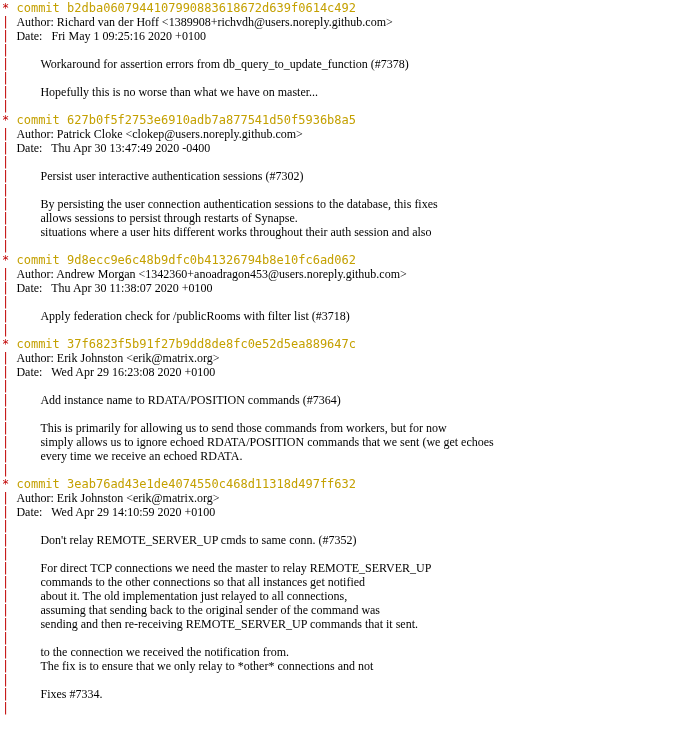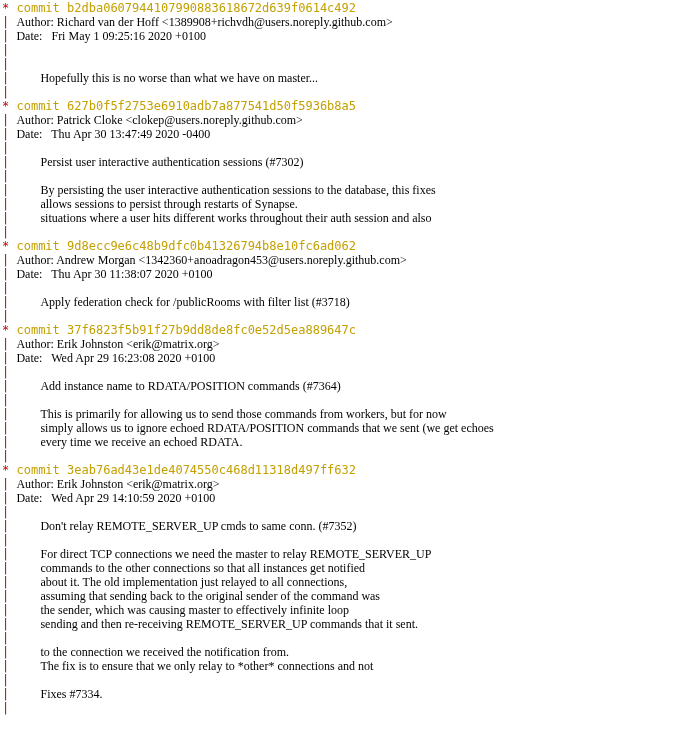--- a/index.html
+++ b/index.html
@@ -23,32 +23,33 @@
 </style>
 </head>
 <body>
 
 <div id="log">
     <div>
       <div class="line"><span class="g">* </span><span class="h">commit </span><span class="h">b2dba0607944107990883618672d639f0614c492</span></div>
       <div class="line"><span class="g">| </span><span class="t">Author: </span><span class="t">Richard van der Hoff &lt;1389908+richvdh@users.noreply.github.com&gt;</span></div>
       <div class="line"><span class="g">| </span><span class="t">Date:   </span><span class="t">Fri May 1 09:25:16 2020 +0100</span></div>
       <div class="line"><span class="g">|</span></div>
+      <div class="line"><span class="g">| </span><span class="t msg">Workaround for assertion errors from db_query_to_update_function (#7378)</span></div>
       <div class="line"><span class="g">|</span></div>
       <div class="line"><span class="g">| </span><span class="t msg">Hopefully this is no worse than what we have on master...</span></div>
       <div class="line"><span class="g">|</span></div>
     </div>
     <div>
       <div class="line"><span class="g">* </span><span class="h">commit </span><span class="h">627b0f5f2753e6910adb7a877541d50f5936b8a5</span></div>
       <div class="line"><span class="g">| </span><span class="t">Author: </span><span class="t">Patrick Cloke &lt;clokep@users.noreply.github.com&gt;</span></div>
       <div class="line"><span class="g">| </span><span class="t">Date:   </span><span class="t">Thu Apr 30 13:47:49 2020 -0400</span></div>
       <div class="line"><span class="g">|</span></div>
       <div class="line"><span class="g">| </span><span class="t msg">Persist user interactive authentication sessions (#7302)</span></div>
       <div class="line"><span class="g">|</span></div>
-      <div class="line"><span class="g">| </span><span class="t msg">By persisting the user interactive authentication sessions to the database, this fixes</span></div>
+      <div class="line"><span class="g">| </span><span class="t msg">By persisting the user connection authentication sessions to the database, this fixes</span></div>
       <div class="line"><span class="g">| </span><span class="t msg">allows sessions to persist through restarts of Synapse.</span></div>
       <div class="line"><span class="g">| </span><span class="t msg">situations where a user hits different works throughout their auth session and also</span></div>
       <div class="line"><span class="g">|</span></div>
     </div>
     <div>
       <div class="line"><span class="g">* </span><span class="h">commit </span><span class="h">9d8ecc9e6c48b9dfc0b41326794b8e10fc6ad062</span></div>
       <div class="line"><span class="g">| </span><span class="t">Author: </span><span class="t">Andrew Morgan &lt;1342360+anoadragon453@users.noreply.github.com&gt;</span></div>
       <div class="line"><span class="g">| </span><span class="t">Date:   </span><span class="t">Thu Apr 30 11:38:07 2020 +0100</span></div>
       <div class="line"><span class="g">|</span></div>
       <div class="line"><span class="g">| </span><span class="t msg">Apply federation check for /publicRooms with filter list (#3718)</span></div>
@@ -70,21 +71,20 @@
       <div class="line"><span class="g">* </span><span class="h">commit </span><span class="h">3eab76ad43e1de4074550c468d11318d497ff632</span></div>
       <div class="line"><span class="g">| </span><span class="t">Author: </span><span class="t">Erik Johnston &lt;erik@matrix.org&gt;</span></div>
       <div class="line"><span class="g">| </span><span class="t">Date:   </span><span class="t">Wed Apr 29 14:10:59 2020 +0100</span></div>
       <div class="line"><span class="g">|</span></div>
       <div class="line"><span class="g">| </span><span class="t msg">Don't relay REMOTE_SERVER_UP cmds to same conn. (#7352)</span></div>
       <div class="line"><span class="g">|</span></div>
       <div class="line"><span class="g">| </span><span class="t msg">For direct TCP connections we need the master to relay REMOTE_SERVER_UP</span></div>
       <div class="line"><span class="g">| </span><span class="t msg">commands to the other connections so that all instances get notified</span></div>
       <div class="line"><span class="g">| </span><span class="t msg">about it. The old implementation just relayed to all connections,</span></div>
       <div class="line"><span class="g">| </span><span class="t msg">assuming that sending back to the original sender of the command was</span></div>
-      <div class="line"><span class="g">| </span><span class="t msg">the sender, which was causing master to effectively infinite loop</span></div>
       <div class="line"><span class="g">| </span><span class="t msg">sending and then re-receiving REMOTE_SERVER_UP commands that it sent.</span></div>
       <div class="line"><span class="g">|</span></div>
       <div class="line"><span class="g">| </span><span class="t msg">to the connection we received the notification from.</span></div>
       <div class="line"><span class="g">| </span><span class="t msg">The fix is to ensure that we only relay to *other* connections and not</span></div>
       <div class="line"><span class="g">|</span></div>
       <div class="line"><span class="g">| </span><span class="t msg">Fixes #7334.</span></div>
     </div>
     <div class="line"><span class="g">|</span></div>
   </div>
 

